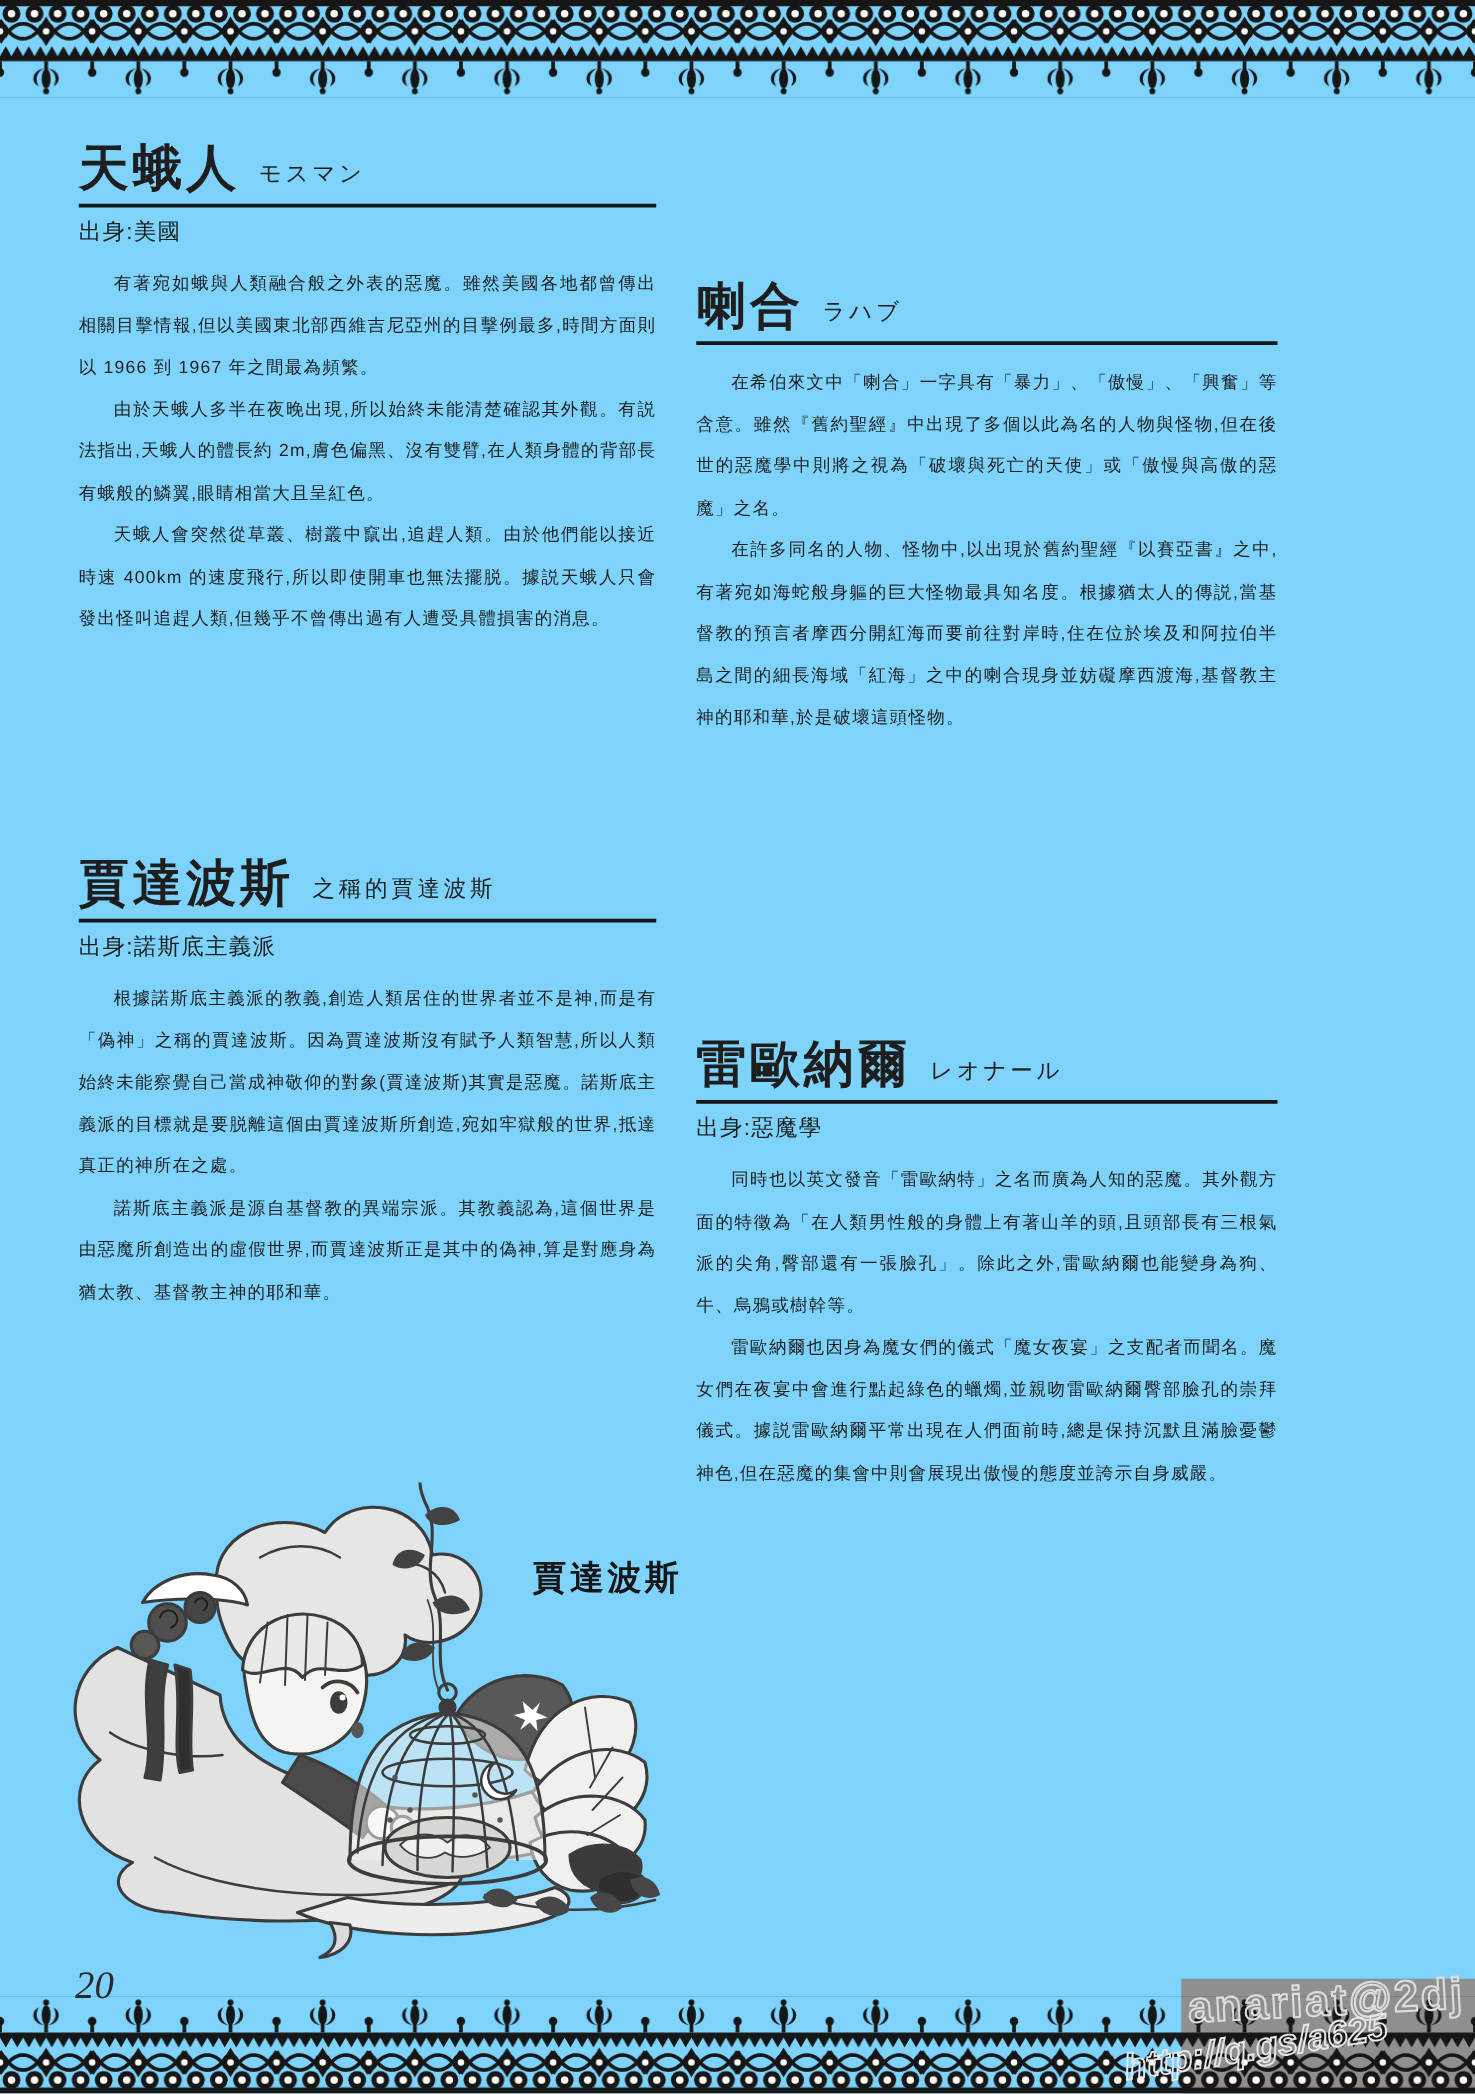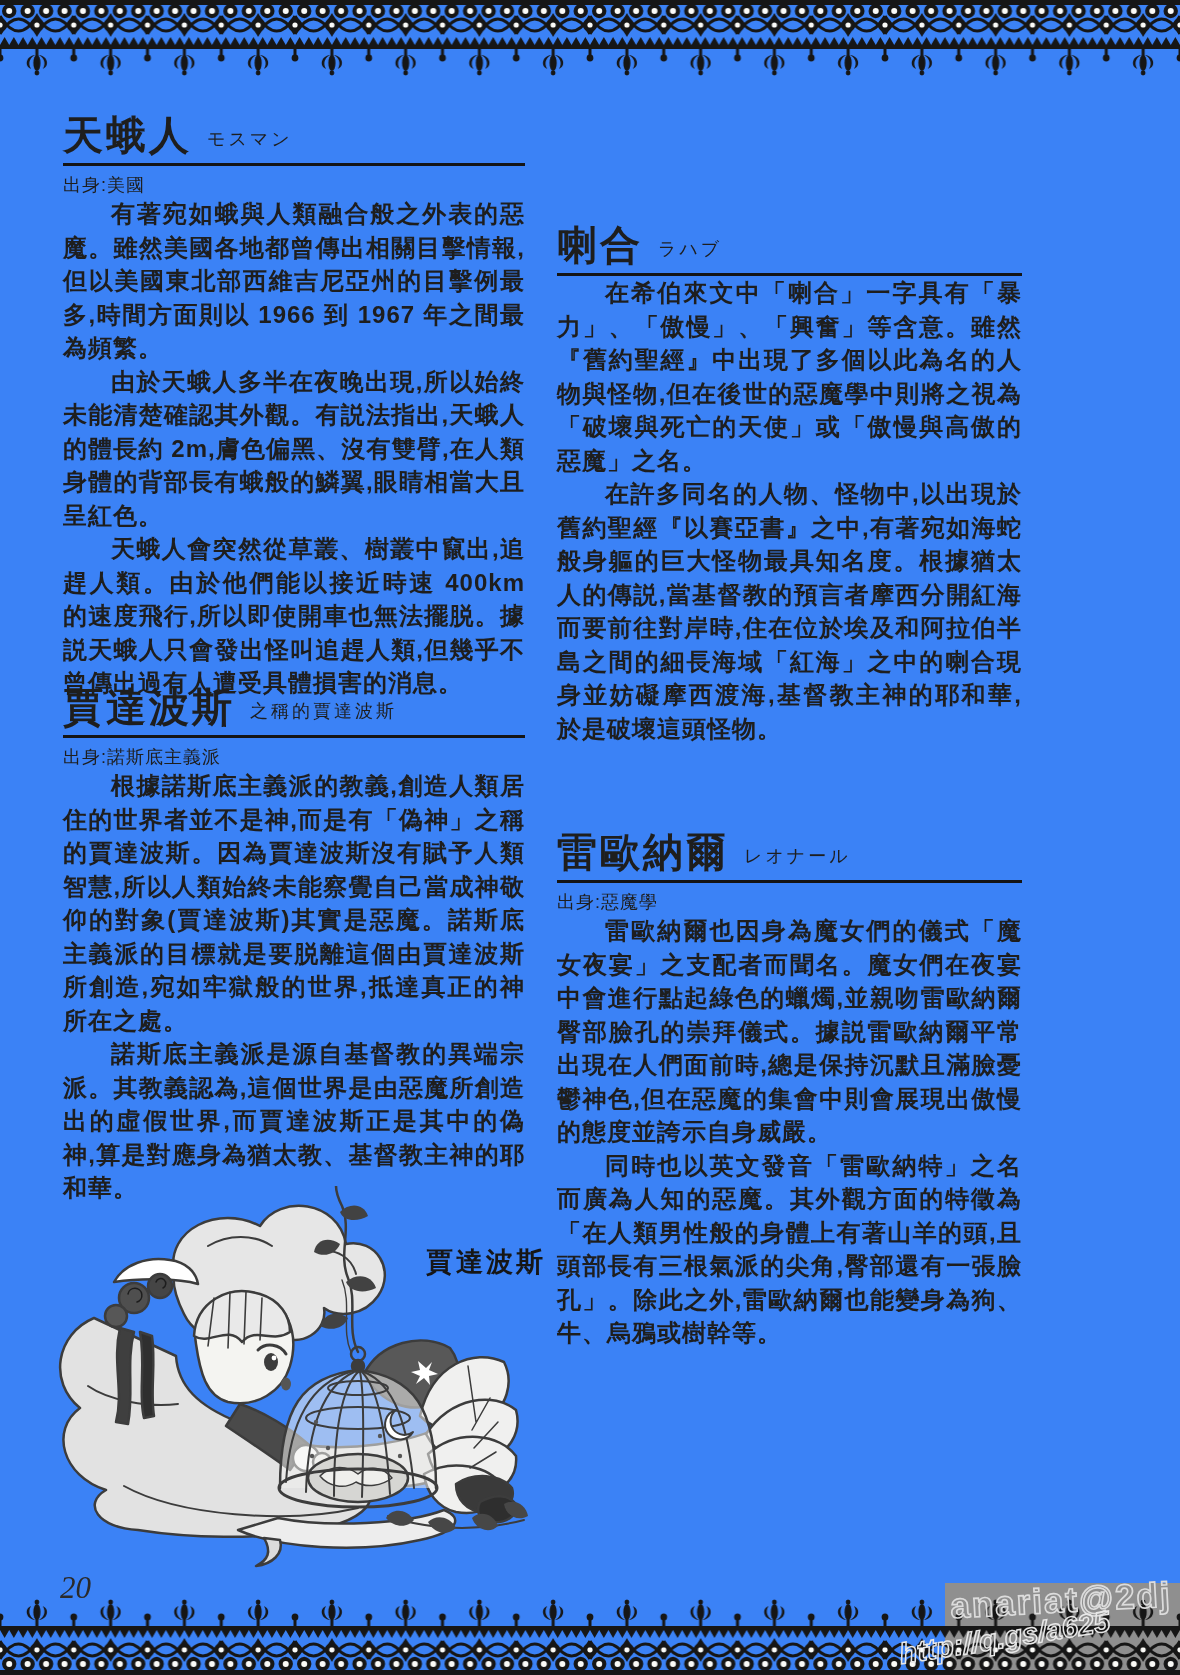--- a/index.html
+++ b/index.html
@@ -1,32 +1,32 @@
 <!DOCTYPE html>
 <html><head>
 <meta charset="utf-8">
 <style>
   html,body{margin:0;padding:0;background:#ffffff;}
   .page{
     position:relative;width:1180px;height:1675px;overflow:hidden;
-    background:#3b82f6;color:#1e1e1e;
+    background:#7dd3fc;color:#1e1e1e;
     font-family:"Liberation Sans",sans-serif;
   }
   .lace{position:absolute;left:0;width:1180px;height:78px;}
   .lace-top{top:0;}
   .lace-bottom{bottom:0;z-index:2;}
   .col{position:absolute;top:0;height:100%;}
   .col-left{left:63px;width:462px;}
   .col-right{left:557px;width:465px;}
   .sec{position:absolute;left:0;width:100%;}
   .sec-head{display:flex;align-items:flex-end;gap:15px;border-bottom:3px solid #151515;padding-bottom:9px;}
   .sec-title{font-size:40px;font-weight:800;line-height:0.95;letter-spacing:3px;white-space:nowrap;}
   .sec-furi{font-size:18px;font-weight:400;letter-spacing:3px;padding-bottom:3px;white-space:nowrap;}
   .sec-origin{font-size:18px;margin-top:7px;letter-spacing:1px;}
-  .sec-body{margin-top:0;font-size:24px;line-height:33.5px;letter-spacing:1px;text-align:justify;font-weight:bold;}
+  .sec-body{margin-top:13px;font-size:14px;line-height:33.5px;letter-spacing:1px;text-align:justify;}
   .sec-body p{margin:0;text-indent:2em;}
   .illus{position:absolute;left:28px;top:1186px;width:515px;height:385px;}
   .illus-caption{
     position:absolute;left:398px;top:58px;font-size:27px;font-weight:800;
     letter-spacing:3px;color:#161616;white-space:nowrap;
   }
   .page-number{
     position:absolute;left:60px;top:1570px;z-index:3;
     font-family:"Liberation Serif",serif;font-style:italic;font-size:31px;color:#2a2a2a;
   }
@@ -122,22 +122,22 @@
       </div>
     </div>
 
     <div class="sec" style="top:833px;">
       <div class="sec-head">
         <span class="sec-title">雷歐納爾</span>
         <span class="sec-furi">レオナール</span>
       </div>
       <div class="sec-origin">出身:惡魔學</div>
       <div class="sec-body">
+        <p>同時也以英文發音「雷歐納特」之名而廣為人知的惡魔。其外觀方面的特徵為「在人類男性般的身體上有著山羊的頭,且頭部長有三根氣派的尖角,臀部還有一張臉孔」。除此之外,雷歐納爾也能變身為狗、牛、烏鴉或樹幹等。</p>
         <p>雷歐納爾也因身為魔女們的儀式「魔女夜宴」之支配者而聞名。魔女們在夜宴中會進行點起綠色的蠟燭,並親吻雷歐納爾臀部臉孔的崇拜儀式。據説雷歐納爾平常出現在人們面前時,總是保持沉默且滿臉憂鬱神色,但在惡魔的集會中則會展現出傲慢的態度並誇示自身威嚴。</p>
-        <p>同時也以英文發音「雷歐納特」之名而廣為人知的惡魔。其外觀方面的特徵為「在人類男性般的身體上有著山羊的頭,且頭部長有三根氣派的尖角,臀部還有一張臉孔」。除此之外,雷歐納爾也能變身為狗、牛、烏鴉或樹幹等。</p>
       </div>
     </div>
 
   </div>
 
   <div class="illus">
     <svg viewBox="0 0 515 385" width="515" height="385">
       <g stroke="#3c3c3c" stroke-width="2.5" stroke-linejoin="round" stroke-linecap="round">
 
         <path d="M66,132 C28,148 20,196 52,222 C22,244 34,290 78,304 C54,318 70,342 110,344 C160,352 230,354 286,344 C330,336 352,318 338,300 C380,304 420,296 436,278 L420,238 C380,258 320,266 270,258 L210,236 C170,220 150,200 148,170 Z" fill="#e2e2e2"></path>

